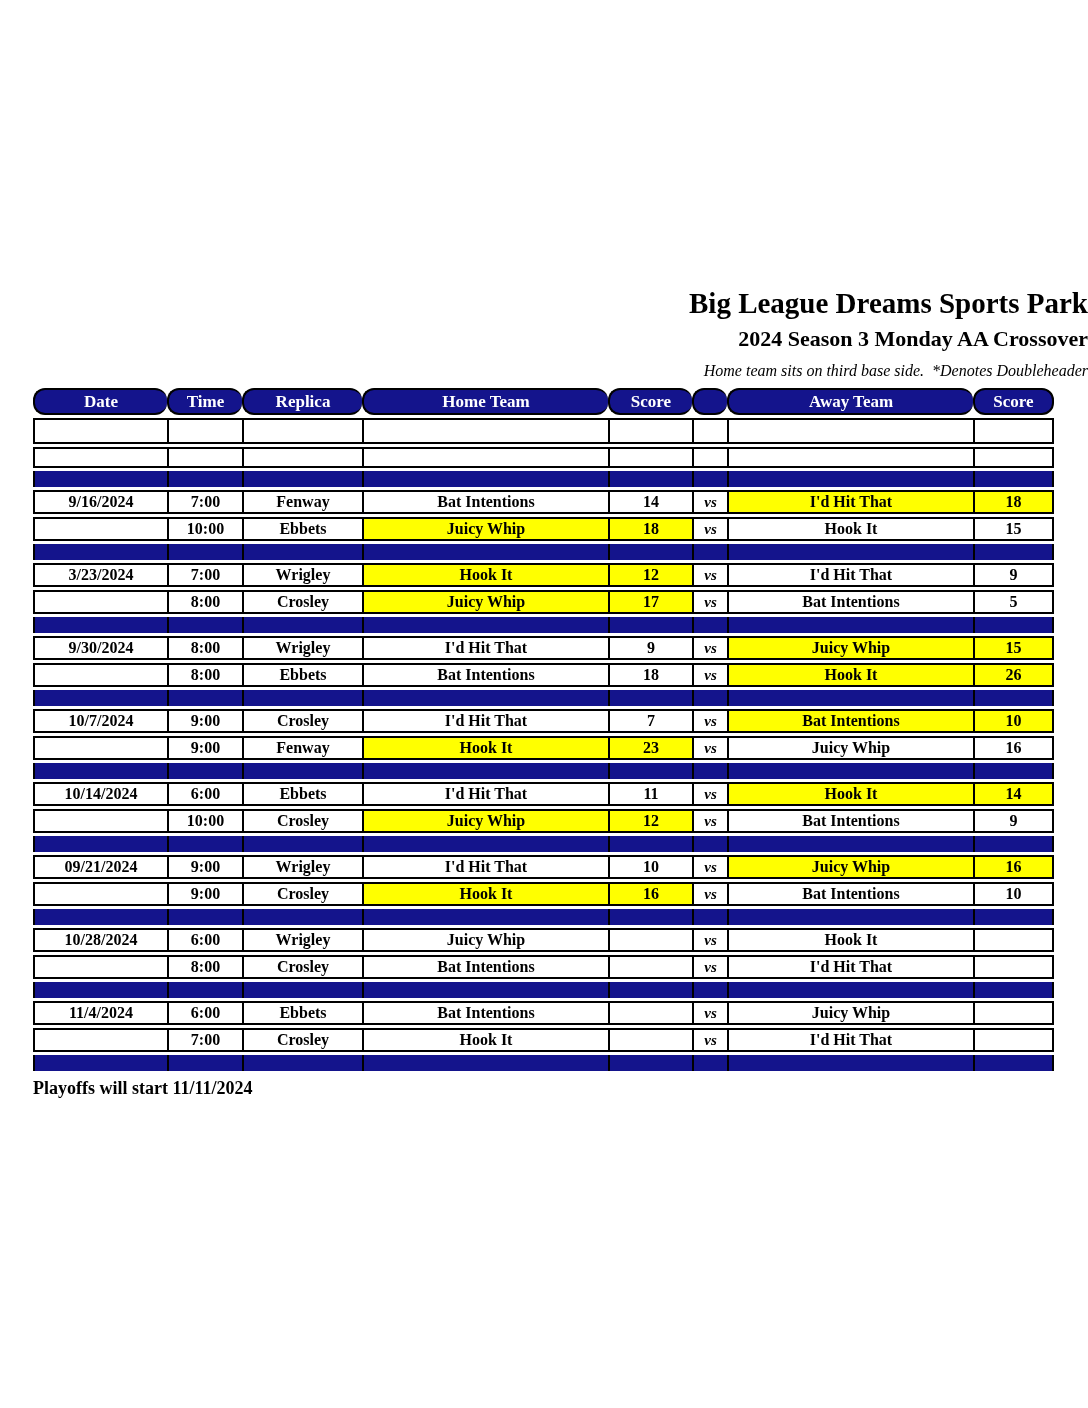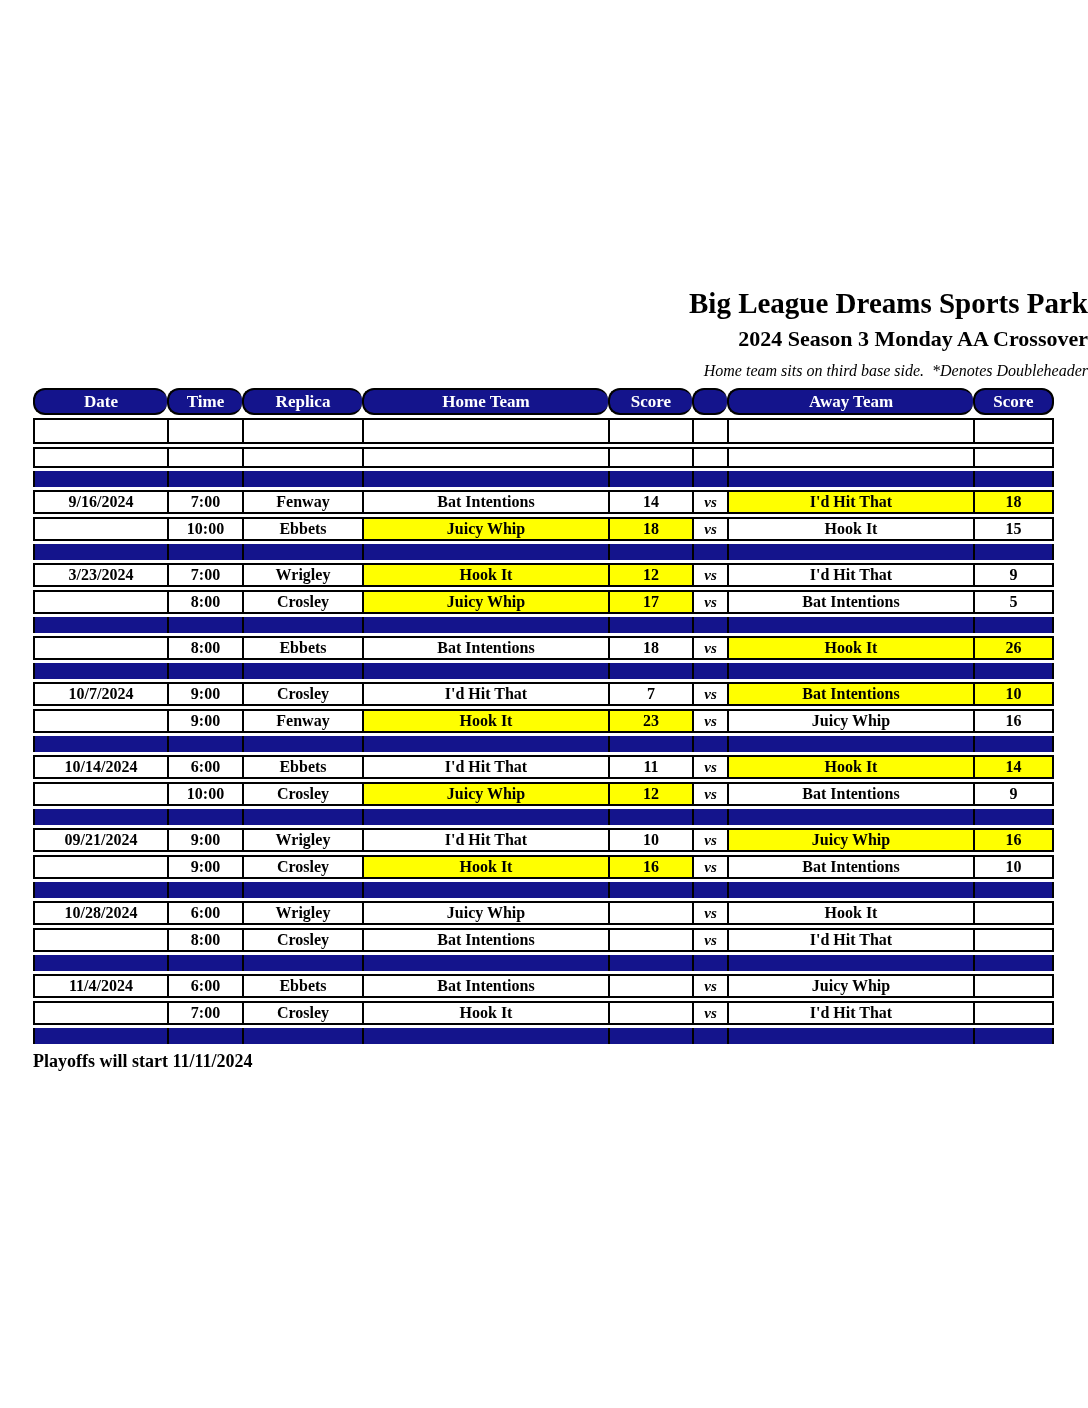--- a/index.html
+++ b/index.html
@@ -177,20 +177,30 @@
       <td></td>
         <td></td>
         <td></td>
         <td></td>
       <td></td>
         <td></td>
         <td></td>
         <td></td>
     </tr>
     <tr class="r data">
+      <td class="c-date">9/30/2024</td>
+      <td class="c-time">8:00</td>
+      <td>Wrigley</td>
+      <td>I'd Hit That</td>
+      <td>9</td>
+      <td class="c-vs">vs</td>
+      <td class="hl">Juicy Whip</td>
+      <td class="hl">15</td>
+    </tr>
+    <tr class="r data">
       <td class="c-date"></td>
       <td class="c-time">8:00</td>
       <td>Ebbets</td>
       <td>Bat Intentions</td>
       <td>18</td>
       <td class="c-vs">vs</td>
       <td class="hl">Hook It</td>
       <td class="hl">26</td>
     </tr>
 

